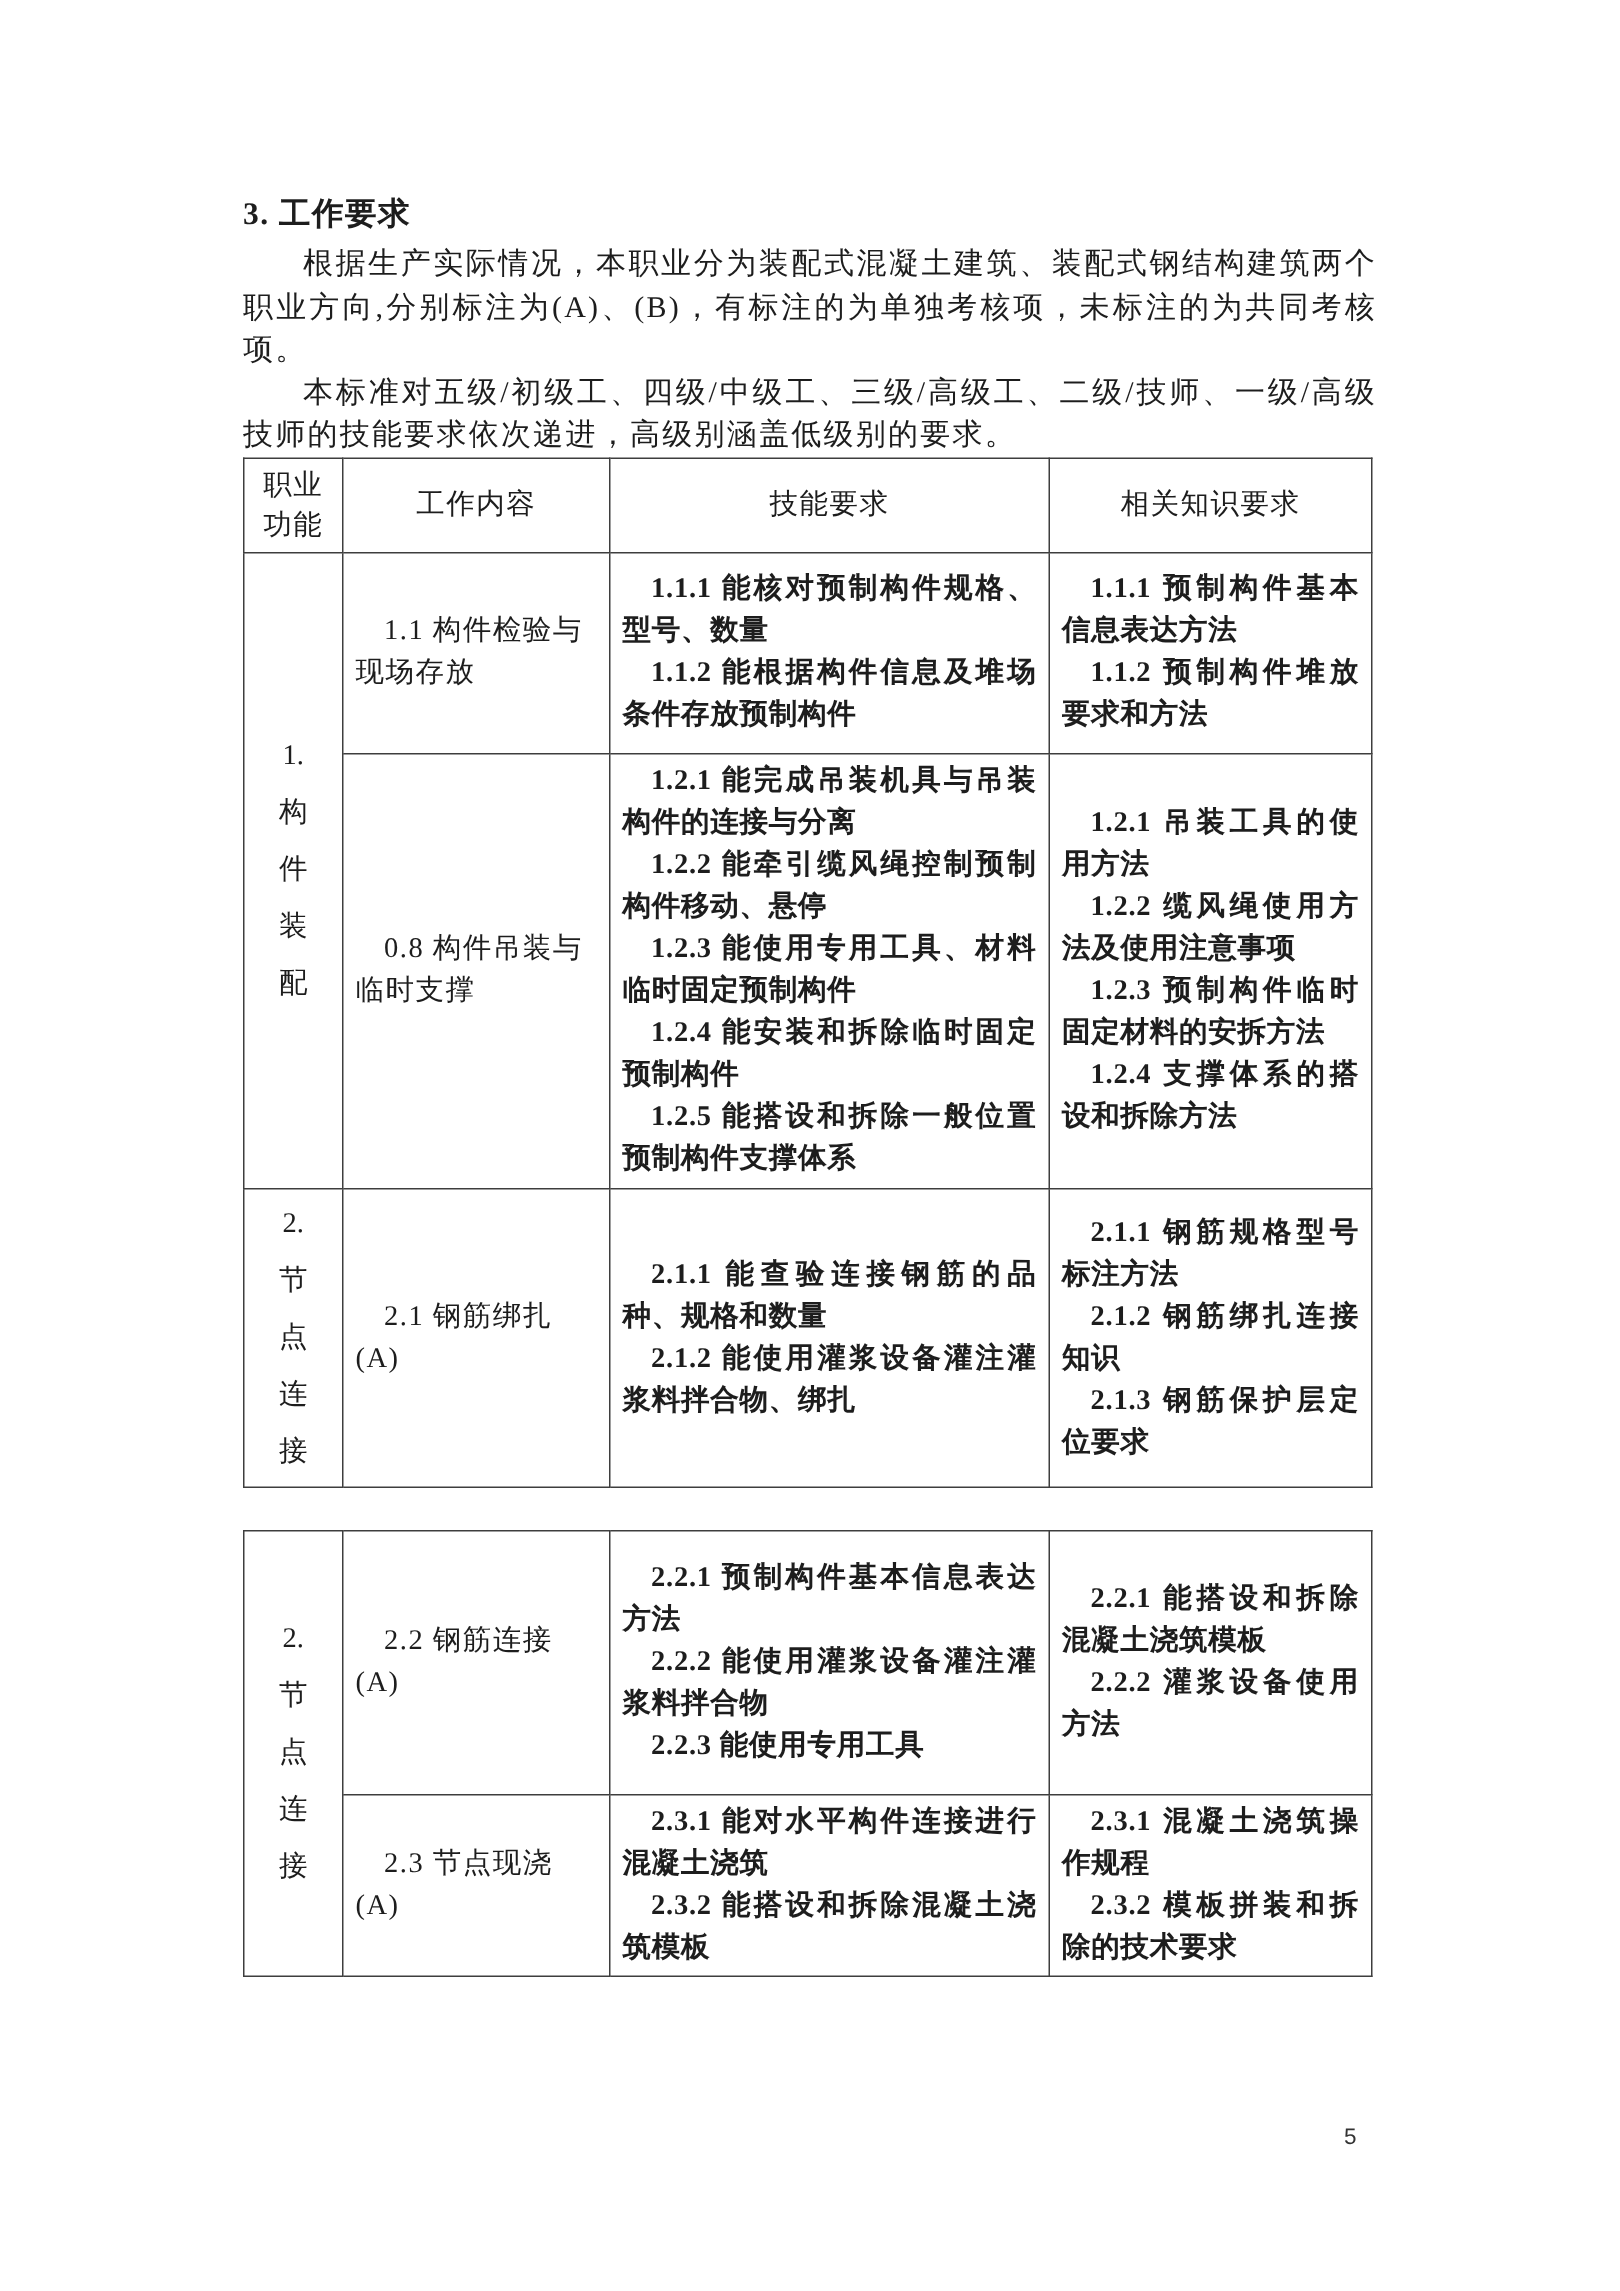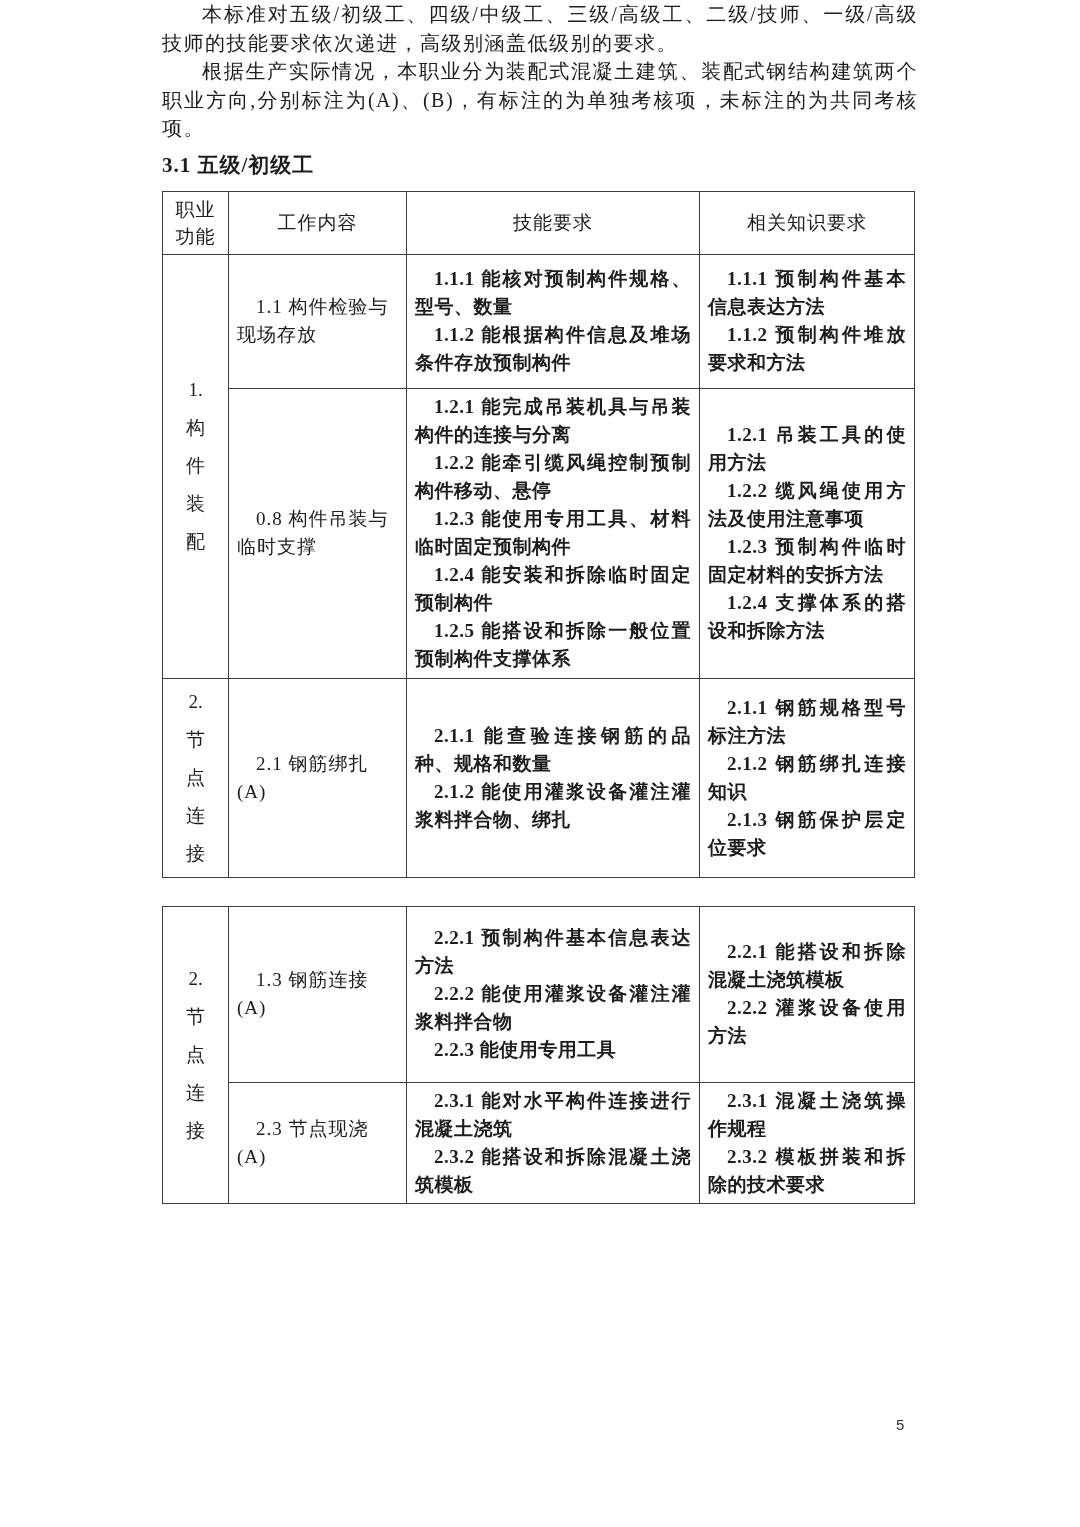--- a/index.html
+++ b/index.html
@@ -23,25 +23,25 @@
   td.items p{margin:0;text-indent:1em;text-align:justify;letter-spacing:0.5px;font-weight:bold;}
   .pagenum{position:absolute;left:896px;top:1416px;font-size:15px;color:#333;
            font-family:"Liberation Sans","DejaVu Sans",sans-serif;}
 </style>
 </head>
 <body>
 
 <div class="page">
   <div class="content">
 
+    <div class="h2">3. 工作要求</div>
 
+    <p class="para">根据生产实际情况，本职业分为装配式混凝土建筑、装配式钢结构建筑两个职业方向,分别标注为(A)、(B)，有标注的为单独考核项，未标注的为共同考核项。</p>
     <p class="para">本标准对五级/初级工、四级/中级工、三级/高级工、二级/技师、一级/高级技师的技能要求依次递进，高级别涵盖低级别的要求。</p>
-    <p class="para">根据生产实际情况，本职业分为装配式混凝土建筑、装配式钢结构建筑两个职业方向,分别标注为(A)、(B)，有标注的为单独考核项，未标注的为共同考核项。</p>
 
-    <div class="h3">3.1 五级/初级工</div>
 
     <table class="skill t1">
       <colgroup>
           <col style="width:66px">
           <col style="width:178px">
           <col style="width:293px">
           <col style="width:215px">
         </colgroup>
       <tbody>
           <tr style="height:56px">
@@ -113,21 +113,21 @@
           <col style="width:293px">
           <col style="width:215px">
         </colgroup>
       <tbody>
           <tr style="height:176px">
         <td class="func" rowspan="2">2.
 节
 点
 连
 接</td>
-        <td class="wcontent">1.3 钢筋连接
+        <td class="wcontent">2.2 钢筋连接
 (A)</td>
         <td class="items">
           <p>2.2.1 预制构件基本信息表达方法</p>
           <p>2.2.2 能使用灌浆设备灌注灌浆料拌合物</p>
           <p>2.2.3 能使用专用工具</p>
         </td>
         <td class="items">
           <p>2.2.1 能搭设和拆除混凝土浇筑模板</p>
           <p>2.2.2 灌浆设备使用方法</p>
         </td>

